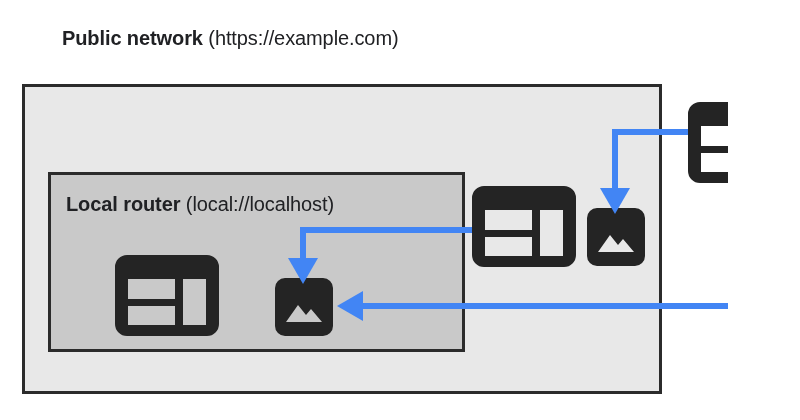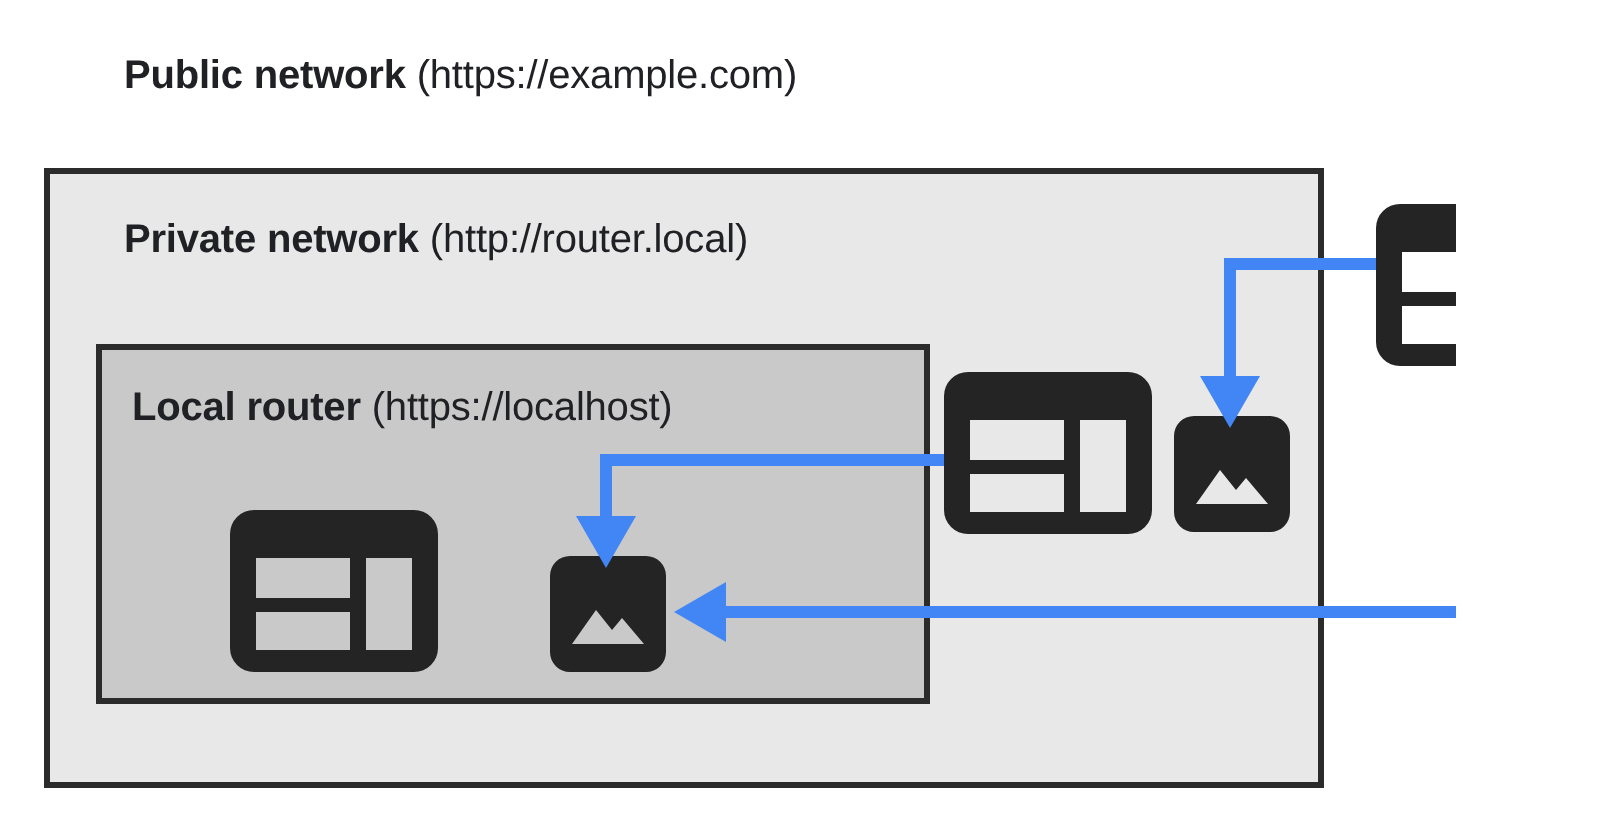--- a/index.html
+++ b/index.html
@@ -86,29 +86,25 @@
 <body>
 
 <div id="canvas">
 
   <div class="zone-label" id="public-label">
     <span class="lbl-strong">Public network</span>
     <span class="lbl-url">(https://example.com)</span>
   </div>
 
   <div class="zone-box" id="private-box"></div>
-  <div class="zone-label" id="private-label">
-    <span class="lbl-strong">Private network</span>
-    <span class="lbl-url">(http://router.local)</span>
-  </div>
 
   <div class="zone-box" id="local-box"></div>
   <div class="zone-label" id="local-label">
     <span class="lbl-strong">Local router</span>
-    <span class="lbl-url">(https://localhost)</span>
+    <span class="lbl-url">(local://localhost)</span>
   </div>
 
   <svg class="icon-node" id="browser-local" viewBox="0 0 104 81">
     <path fill="#242424" fill-rule="evenodd" d="M12,0 H92 A12,12 0 0 1 104,12 V69 A12,12 0 0 1 92,81 H12 A12,12 0 0 1 0,69 V12 A12,12 0 0 1 12,0 Z
          M13,24 H60 V44 H13 Z
          M13,51 H60 V70 H13 Z
          M68,24 H91 V70 H68 Z"></path>
   </svg>
 
   <svg class="icon-node" id="image-local" viewBox="0 0 58 58">

